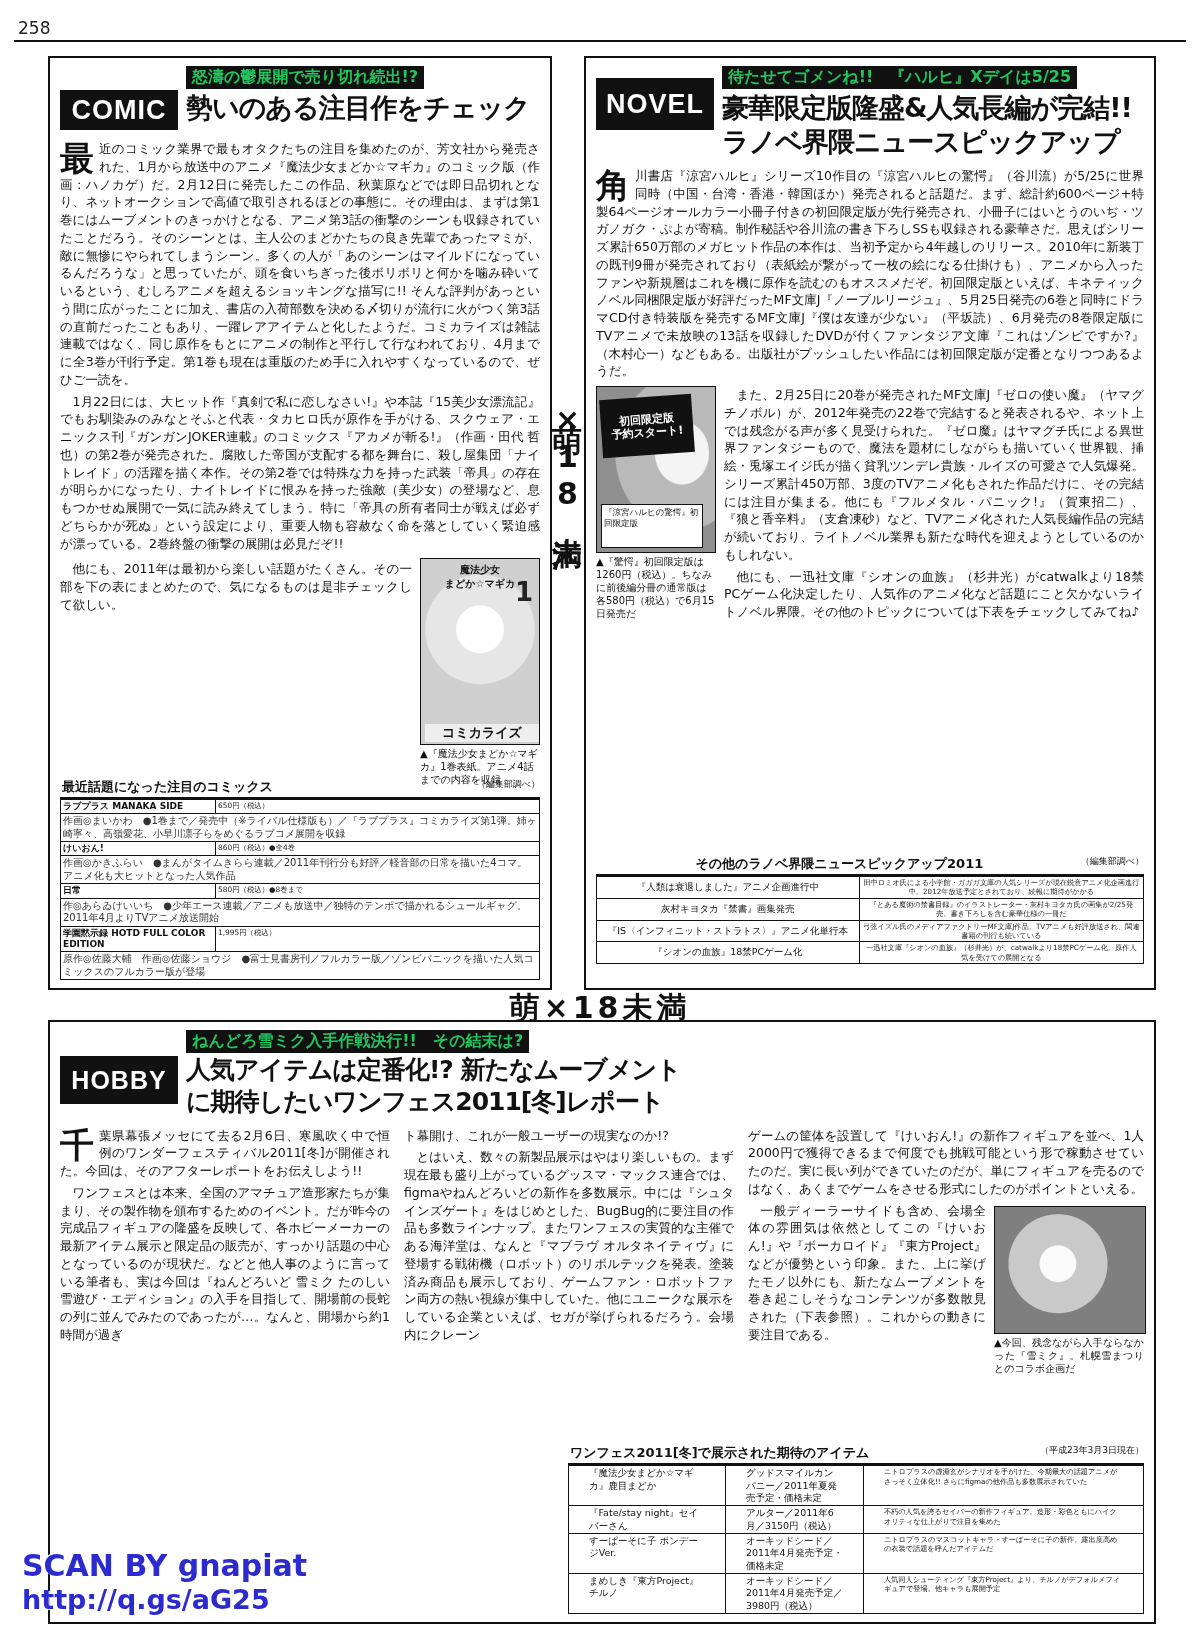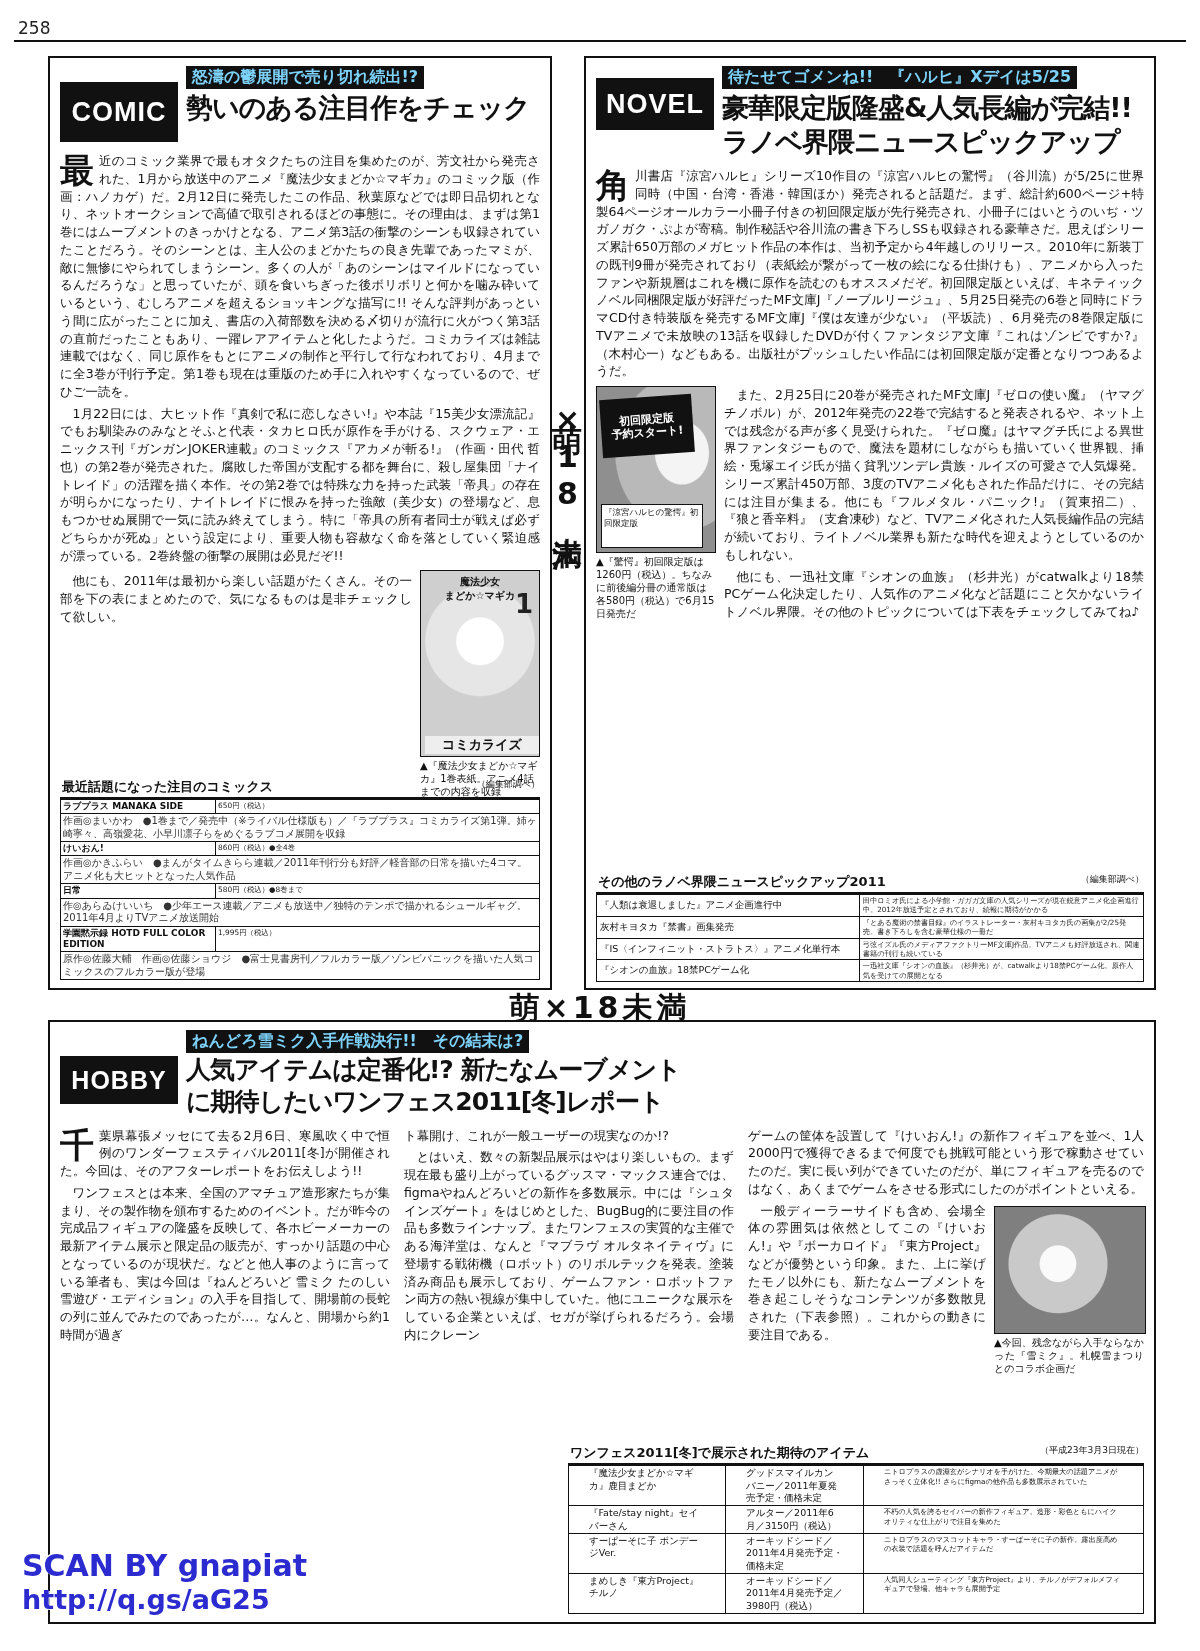--- a/index.html
+++ b/index.html
@@ -29,27 +29,27 @@
 
   
   .head-row{display:flex;align-items:flex-start;padding:8px 10px 4px 10px;}
   .cat-badge{
     background:#111;color:#fff;font-weight:bold;
     font-family:"Liberation Sans",sans-serif;
     letter-spacing:1px;
     display:flex;align-items:center;justify-content:center;
     flex:0 0 auto;
   }
-  #badge-comic{width:118px;height:60px;font-size:27px;margin-top:16px;}
+  #badge-comic{width:118px;height:40px;font-size:27px;margin-top:24px;}
   #badge-novel{width:118px;height:52px;font-size:27px;margin-top:12px;}
   #badge-hobby{width:118px;height:48px;font-size:25px;margin-top:26px;}
 
   .head-lines{margin-left:8px;}
   .kicker{
-    font-size:16px;font-weight:bold;background:#111;color:#7dd3fc;
+    font-size:16px;font-weight:bold;background:#111;color:#22c55e;
     display:inline-block;padding:1px 6px;letter-spacing:0px;
     font-family:"DejaVu Sans",sans-serif;
   }
   .hl{
     font-size:27px;font-weight:bold;line-height:1.15;letter-spacing:-1px;
     margin-top:3px;
     font-family:"DejaVu Sans",sans-serif;
   }
   .hl.small{font-size:25px;}
 
@@ -278,21 +278,21 @@
           </div>
         </div>
         <div class="fig-cap">▲『驚愕』初回限定版は1260円（税込）。ちなみに前後編分冊の通常版は各580円（税込）で6月15日発売だ</div>
       </div>
       <div style="flex:1 1 auto;">
         <p class="col ind">また、2月25日に20巻が発売されたMF文庫J『ゼロの使い魔』（ヤマグチノボル）が、2012年発売の22巻で完結すると発表されるや、ネット上では残念がる声が多く見受けられた。『ゼロ魔』はヤマグチ氏による異世界ファンタジーもので、魔法を題材にしながらも描いていく世界観、挿絵・兎塚エイジ氏が描く貧乳ツンデレ貴族・ルイズの可愛さで人気爆発。シリーズ累計450万部、3度のTVアニメ化もされた作品だけに、その完結には注目が集まる。他にも『フルメタル・パニック!』（賀東招二）、『狼と香辛料』（支倉凍砂）など、TVアニメ化された人気長編作品の完結が続いており、ライトノベル業界も新たな時代を迎えようとしているのかもしれない。</p>
         <p class="col ind">他にも、一迅社文庫『シオンの血族』（杉井光）がcatwalkより18禁PCゲーム化決定したり、人気作のアニメ化など話題にこと欠かないライトノベル界隈。その他のトピックについては下表をチェックしてみてね♪</p>
       </div>
     </div>
 
-    <div style="position:absolute;left:10px;right:10px;bottom:6px;">
+    <div style="position:absolute;left:10px;right:10px;bottom:24px;text-align:center;">
       <div class="tbl-title">
         <span>その他のラノベ界隈ニュースピックアップ2011</span>
         <span class="byline">（編集部調べ）</span>
       </div>
       <table class="news">
         <tbody>
             <tr>
           <td class="n">『人類は衰退しました』アニメ企画進行中</td>
           <td class="d">田中ロミオ氏による小学館・ガガガ文庫の人気シリーズが現在鋭意アニメ化企画進行中。2012年放送予定とされており、続報に期待がかかる</td>
         </tr>

